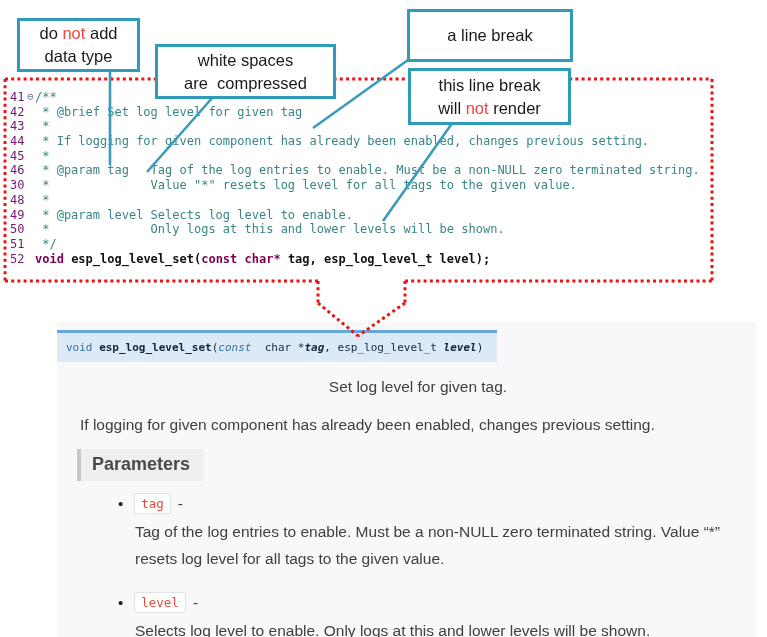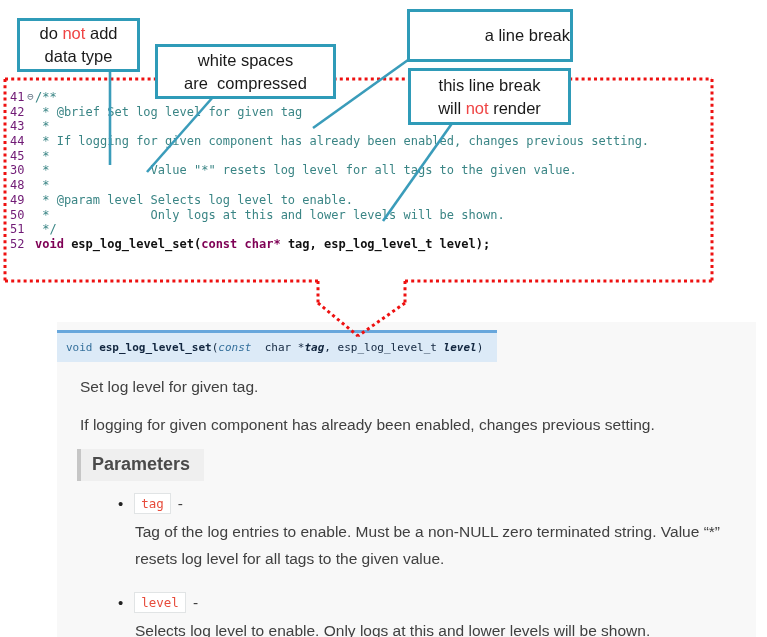--- a/index.html
+++ b/index.html
@@ -9,21 +9,21 @@
   #svg-annot{z-index:2;}
 
   
   .callout{position:absolute;background:#fff;border:3px solid #2f9bb8;z-index:3;
            display:flex;flex-direction:column;justify-content:center;align-items:center;
            text-align:center;color:#1a1a1a;font-size:16.5px;line-height:23px;}
   .callout .cl-line{white-space:pre;}
   .red{color:#ef4444;text-align:center;}
   #callout-0{left:17px;top:18px;width:117px;height:48px;}
   #callout-1{left:155px;top:44px;width:175px;height:49px;}
-  #callout-2{left:407px;top:9px;width:160px;height:47px;align-items:flex-end;}
+  #callout-2{left:407px;top:9px;width:160px;height:47px;}
   #callout-3{left:408px;top:68px;width:157px;height:51px;}
 
   
   #code-area{position:absolute;left:10px;top:90px;z-index:1;
              font-family:"DejaVu Sans Mono","Liberation Mono",monospace;
              font-size:12px;line-height:14.7px;}
   .code-row{display:flex;white-space:pre;height:14.7px;}
   .gutter{display:inline-block;width:16px;text-align:left;color:#701a75;flex:none;}
   .fold{display:inline-block;width:9px;text-align:center;color:#6a7a8a;font-size:11px;flex:none;}
   .comment{color:#3a8585;}
@@ -38,21 +38,21 @@
            font-family:"DejaVu Sans Mono","Liberation Mono",monospace;font-size:11px;
            color:#12263f;}
   #sig-bar span{white-space:pre;}
   #sig-bar .pad{width:9px;flex:none;}
   .sig-kw{color:#35709c;}
   .sig-kwi{color:#35709c;font-style:italic;}
   .sig-name{font-weight:bold;color:#12263f;}
   .sig-pl{color:#12263f;}
   .sig-pi{color:#12263f;font-style:italic;font-weight:bold;}
   .doc-p{margin:0 0 0 23px;line-height:19px;}
-  #doc-p1{padding-top:15px;}
+  #doc-p1{padding-top:15px;text-align:center;}
   #doc-p2{padding-top:19px;}
   #params-label{display:inline-block;margin:15px 0 0 20px;background:#efefef;
                 border-left:4px solid #c6c6c6;padding:5px 14px 6px 11px;
                 font-weight:bold;color:#4a4a4a;font-size:18px;}
   #param-list{margin:0;}
   .param-item{margin:0;}
   .param-head{display:flex;align-items:center;margin-left:61px;}
   .bullet{color:#222;font-size:15px;margin-right:11px;}
   .param-name{font-family:"DejaVu Sans Mono","Liberation Mono",monospace;font-size:12.5px;
               color:#e74c3c;background:#fff;border:1px solid #e1e4e5;padding:2px 6px;}
@@ -102,20 +102,21 @@
         </div>
       </div>
   </div>
 
   <div id="code-area">
       <div class="code-row"><span class="gutter">41</span><span class="fold">⊖</span><span><span class="comment">/**</span></span></div>
       <div class="code-row"><span class="gutter">42</span><span class="fold"></span><span><span class="comment"> * @brief Set log level for given tag</span></span></div>
       <div class="code-row"><span class="gutter">43</span><span class="fold"></span><span><span class="comment"> *</span></span></div>
       <div class="code-row"><span class="gutter">44</span><span class="fold"></span><span><span class="comment"> * If logging for given component has already been enabled, changes previous setting.</span></span></div>
       <div class="code-row"><span class="gutter">45</span><span class="fold"></span><span><span class="comment"> *</span></span></div>
+      <div class="code-row"><span class="gutter">46</span><span class="fold"></span><span><span class="comment"> * @param tag   Tag of the log entries to enable. Must be a non-NULL zero terminated string.</span></span></div>
       <div class="code-row"><span class="gutter">30</span><span class="fold"></span><span><span class="comment"> *              Value "*" resets log level for all tags to the given value.</span></span></div>
       <div class="code-row"><span class="gutter">48</span><span class="fold"></span><span><span class="comment"> *</span></span></div>
       <div class="code-row"><span class="gutter">49</span><span class="fold"></span><span><span class="comment"> * @param level Selects log level to enable.</span></span></div>
       <div class="code-row"><span class="gutter">50</span><span class="fold"></span><span><span class="comment"> *              Only logs at this and lower levels will be shown.</span></span></div>
       <div class="code-row"><span class="gutter">51</span><span class="fold"></span><span><span class="comment"> */</span></span></div>
       <div class="code-row"><span class="gutter">52</span><span class="fold"></span><span><span class="kw">void</span><span class="pb"> esp_log_level_set(</span><span class="kw">const</span><span class="pb"> </span><span class="kw">char*</span><span class="pb"> tag, esp_log_level_t level);</span></span></div>
     </div>
 
   <svg id="svg-annot" class="overlay" width="767" height="637" viewBox="0 0 767 637">
     <g stroke="#ee1111" stroke-width="3" fill="none" stroke-dasharray="3 3.2">

